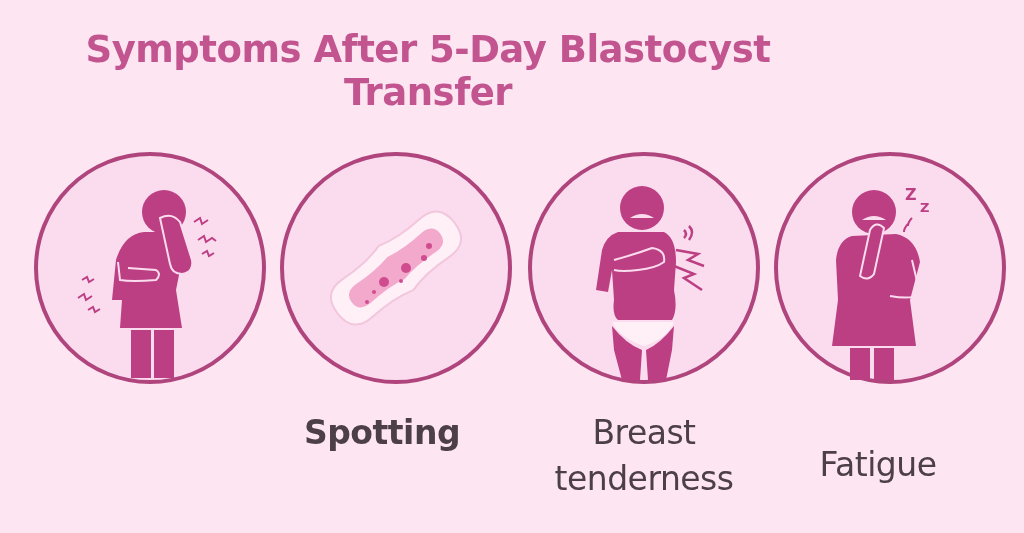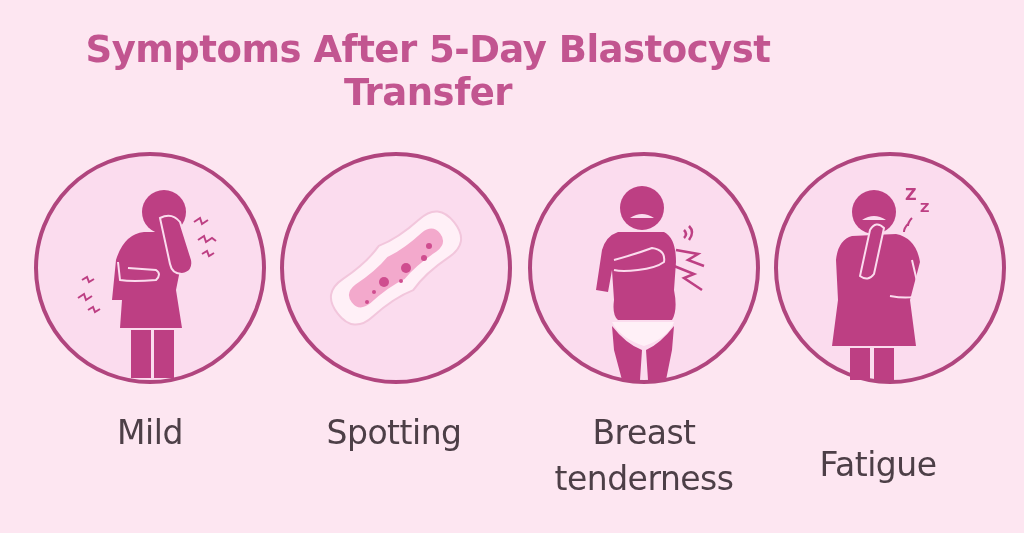--- a/index.html
+++ b/index.html
@@ -119,23 +119,22 @@
     <text x="133" y="50" font-family="DejaVu Sans, sans-serif" font-weight="bold" font-size="16" fill="#bd3f83">Z</text>
     <text x="148" y="62" font-family="DejaVu Sans, sans-serif" font-weight="bold" font-size="13" fill="#bd3f83">Z</text>
     <g stroke="#bd3f83" stroke-width="2" fill="none">
       <path d="M140 68 q-4 4 -4 8"></path>
       <path d="M136 74 q-4 4 -4 8"></path>
     </g>
   </svg>
 </div>
 
 <div class="label" style="left:30px;">
-  <div>Mild</div>
 </div>
-<div class="label" style="left:274px;">
+<div class="label" style="left:262px;font-weight:bold;">
   <div>Spotting</div>
   <div></div>
 </div>
 <div class="label" style="left:524px;">
   <div>Breast</div>
   <div>tenderness</div>
 </div>
 <div class="label" style="left:758px;margin-top:32px;">
   <div>Fatigue</div>
   <div></div>

